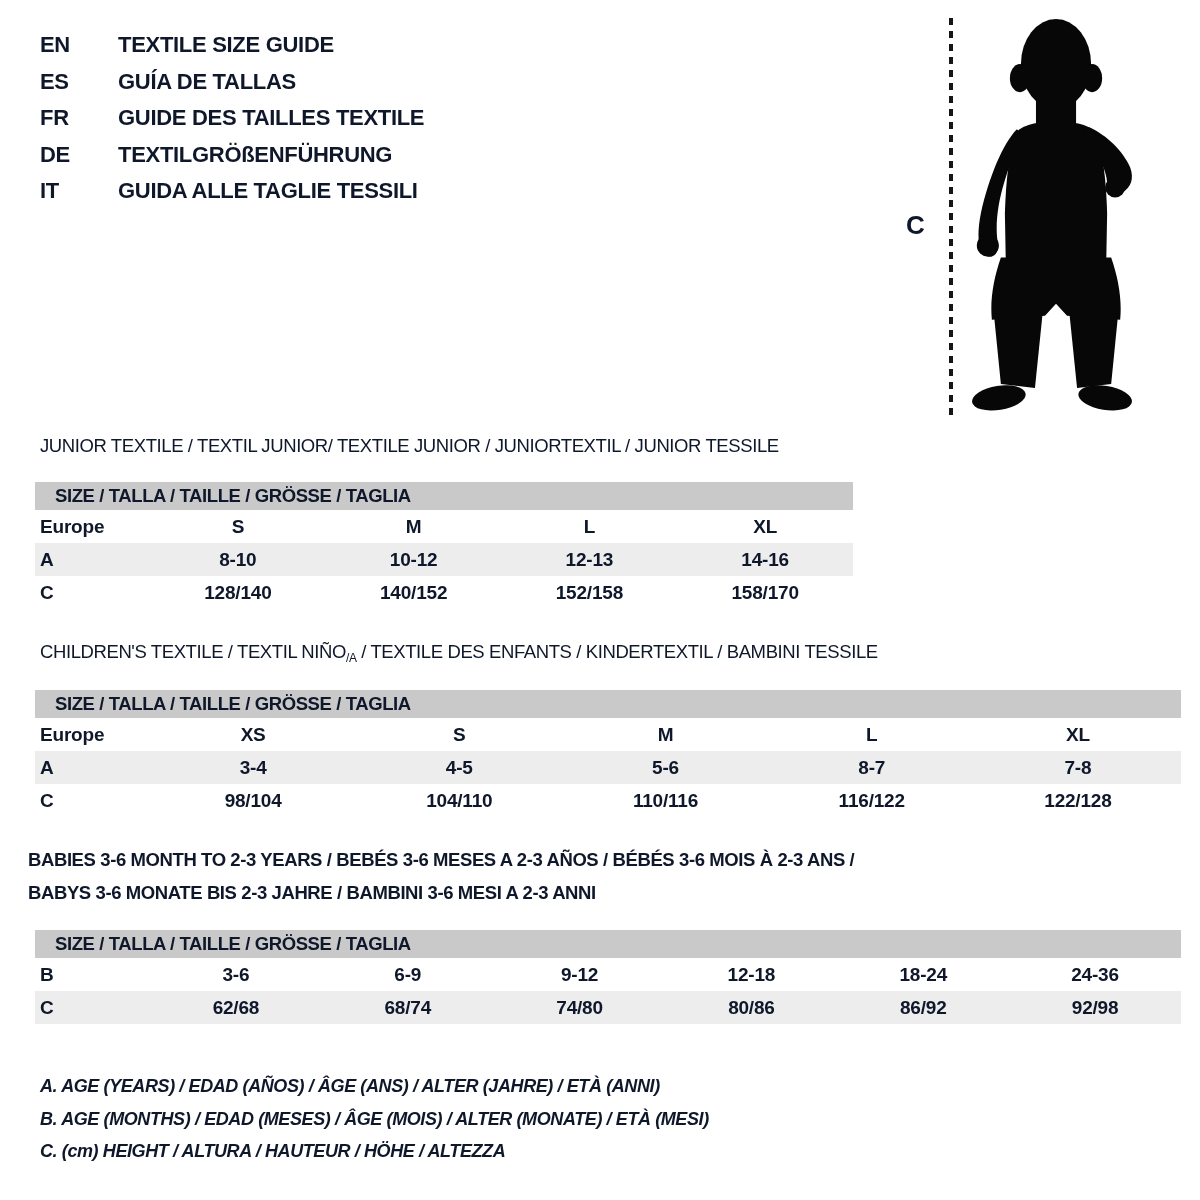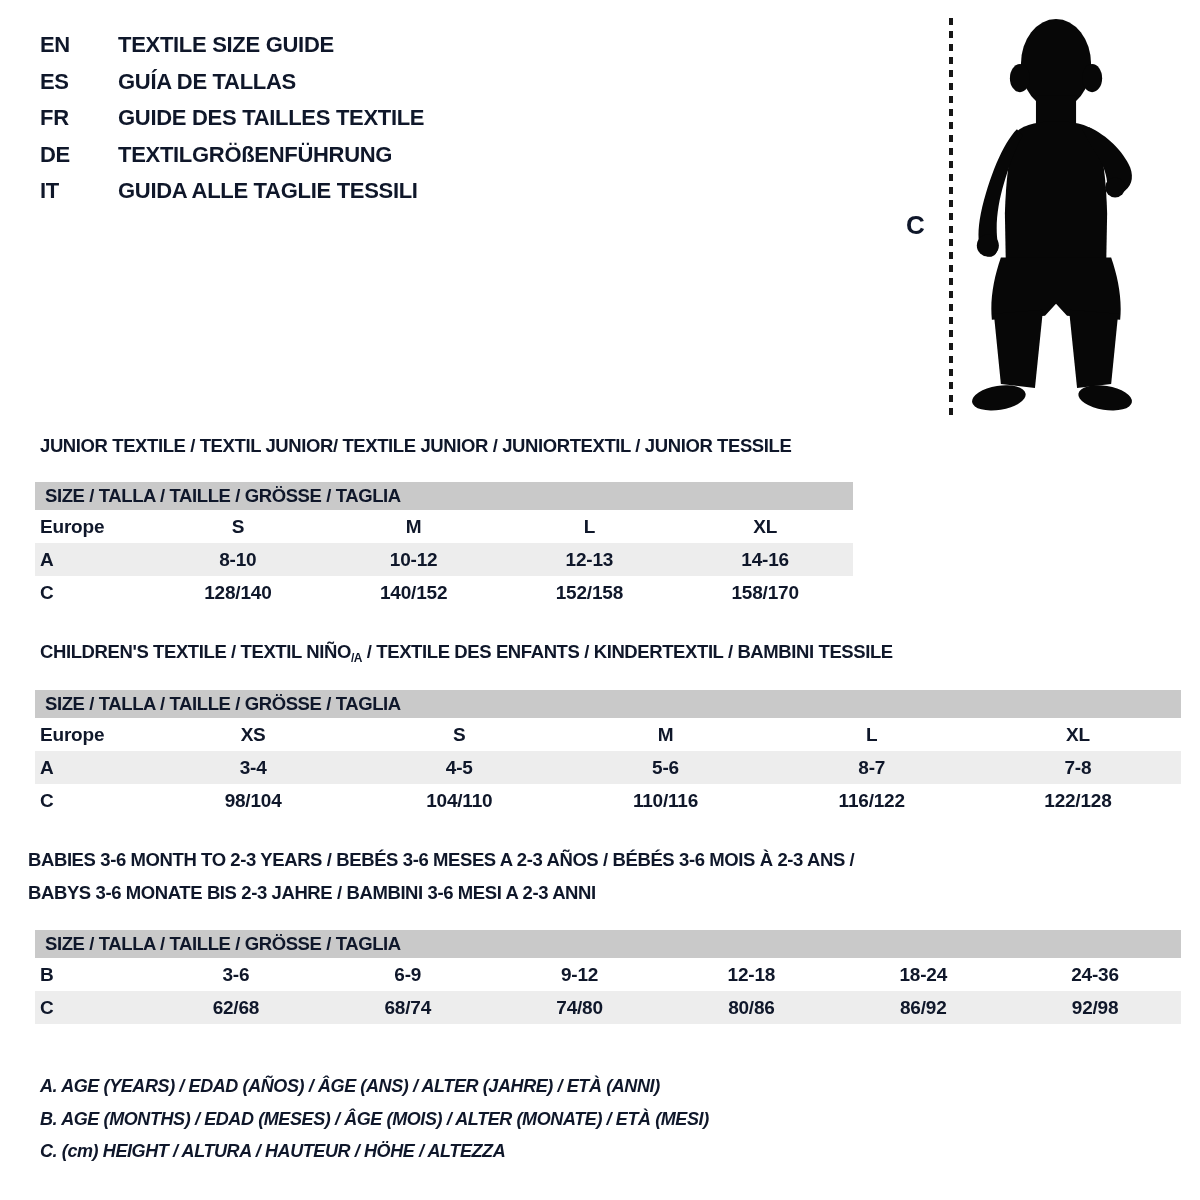--- a/index.html
+++ b/index.html
@@ -13,33 +13,33 @@
   .lang-code{width:78px;font-weight:bold;font-size:22px;letter-spacing:-0.3px;}
   .lang-label{font-weight:bold;font-size:22px;letter-spacing:-0.3px;white-space:nowrap;}
   
   .measure-line{
     position:absolute;left:949px;top:18px;width:4px;height:398px;
     background:repeating-linear-gradient(to bottom,#161616 0 7px,transparent 7px 13px);
   }
   .measure-label{position:absolute;left:906px;top:210px;font-size:26px;font-weight:bold;}
   .toddler{position:absolute;left:964px;top:15px;width:174px;height:403px;}
   
-  .sec-title{position:absolute;left:40px;font-size:18.5px;font-weight:bold;letter-spacing:-0.4px;white-space:nowrap;}
+  .sec-title{position:absolute;left:40px;font-size:18.5px;font-weight:normal;letter-spacing:-0.4px;white-space:nowrap;}
   #junior-title{top:435px;}
   #children-title{top:641px;}
   .sub{font-size:12px;vertical-align:-4px;}
   .babies-title{position:absolute;left:28px;top:843px;font-size:18.5px;font-weight:bold;
     letter-spacing:-0.4px;line-height:33px;white-space:nowrap;}
   
   .size-table{position:absolute;left:35px;}
   #junior-table{top:482px;width:818px;}
   #children-table{top:690px;width:1146px;}
   #babies-table{top:930px;width:1146px;}
   .t-header{height:28px;display:flex;align-items:center;background:#c9c9c9;
-    font-size:18.5px;font-weight:bold;letter-spacing:-0.4px;padding-left:10px;}
+    font-size:18.5px;font-weight:bold;letter-spacing:-0.4px;padding-left:20px;}
   .t-row{display:flex;align-items:center;height:33px;font-size:19px;font-weight:bold;letter-spacing:-0.2px;}
   .t-row.shaded{background:#ededed;}
   .t-label{width:110px;padding-left:5px;}
   .t-cell{flex:1;text-align:center;}
   
   .legend{position:absolute;left:40px;top:1070px;}
   .legend-line{height:32.8px;display:flex;align-items:center;font-size:18px;font-weight:bold;letter-spacing:-0.4px;white-space:nowrap;font-style:italic;}
 </style>
 </head>
 <body>

